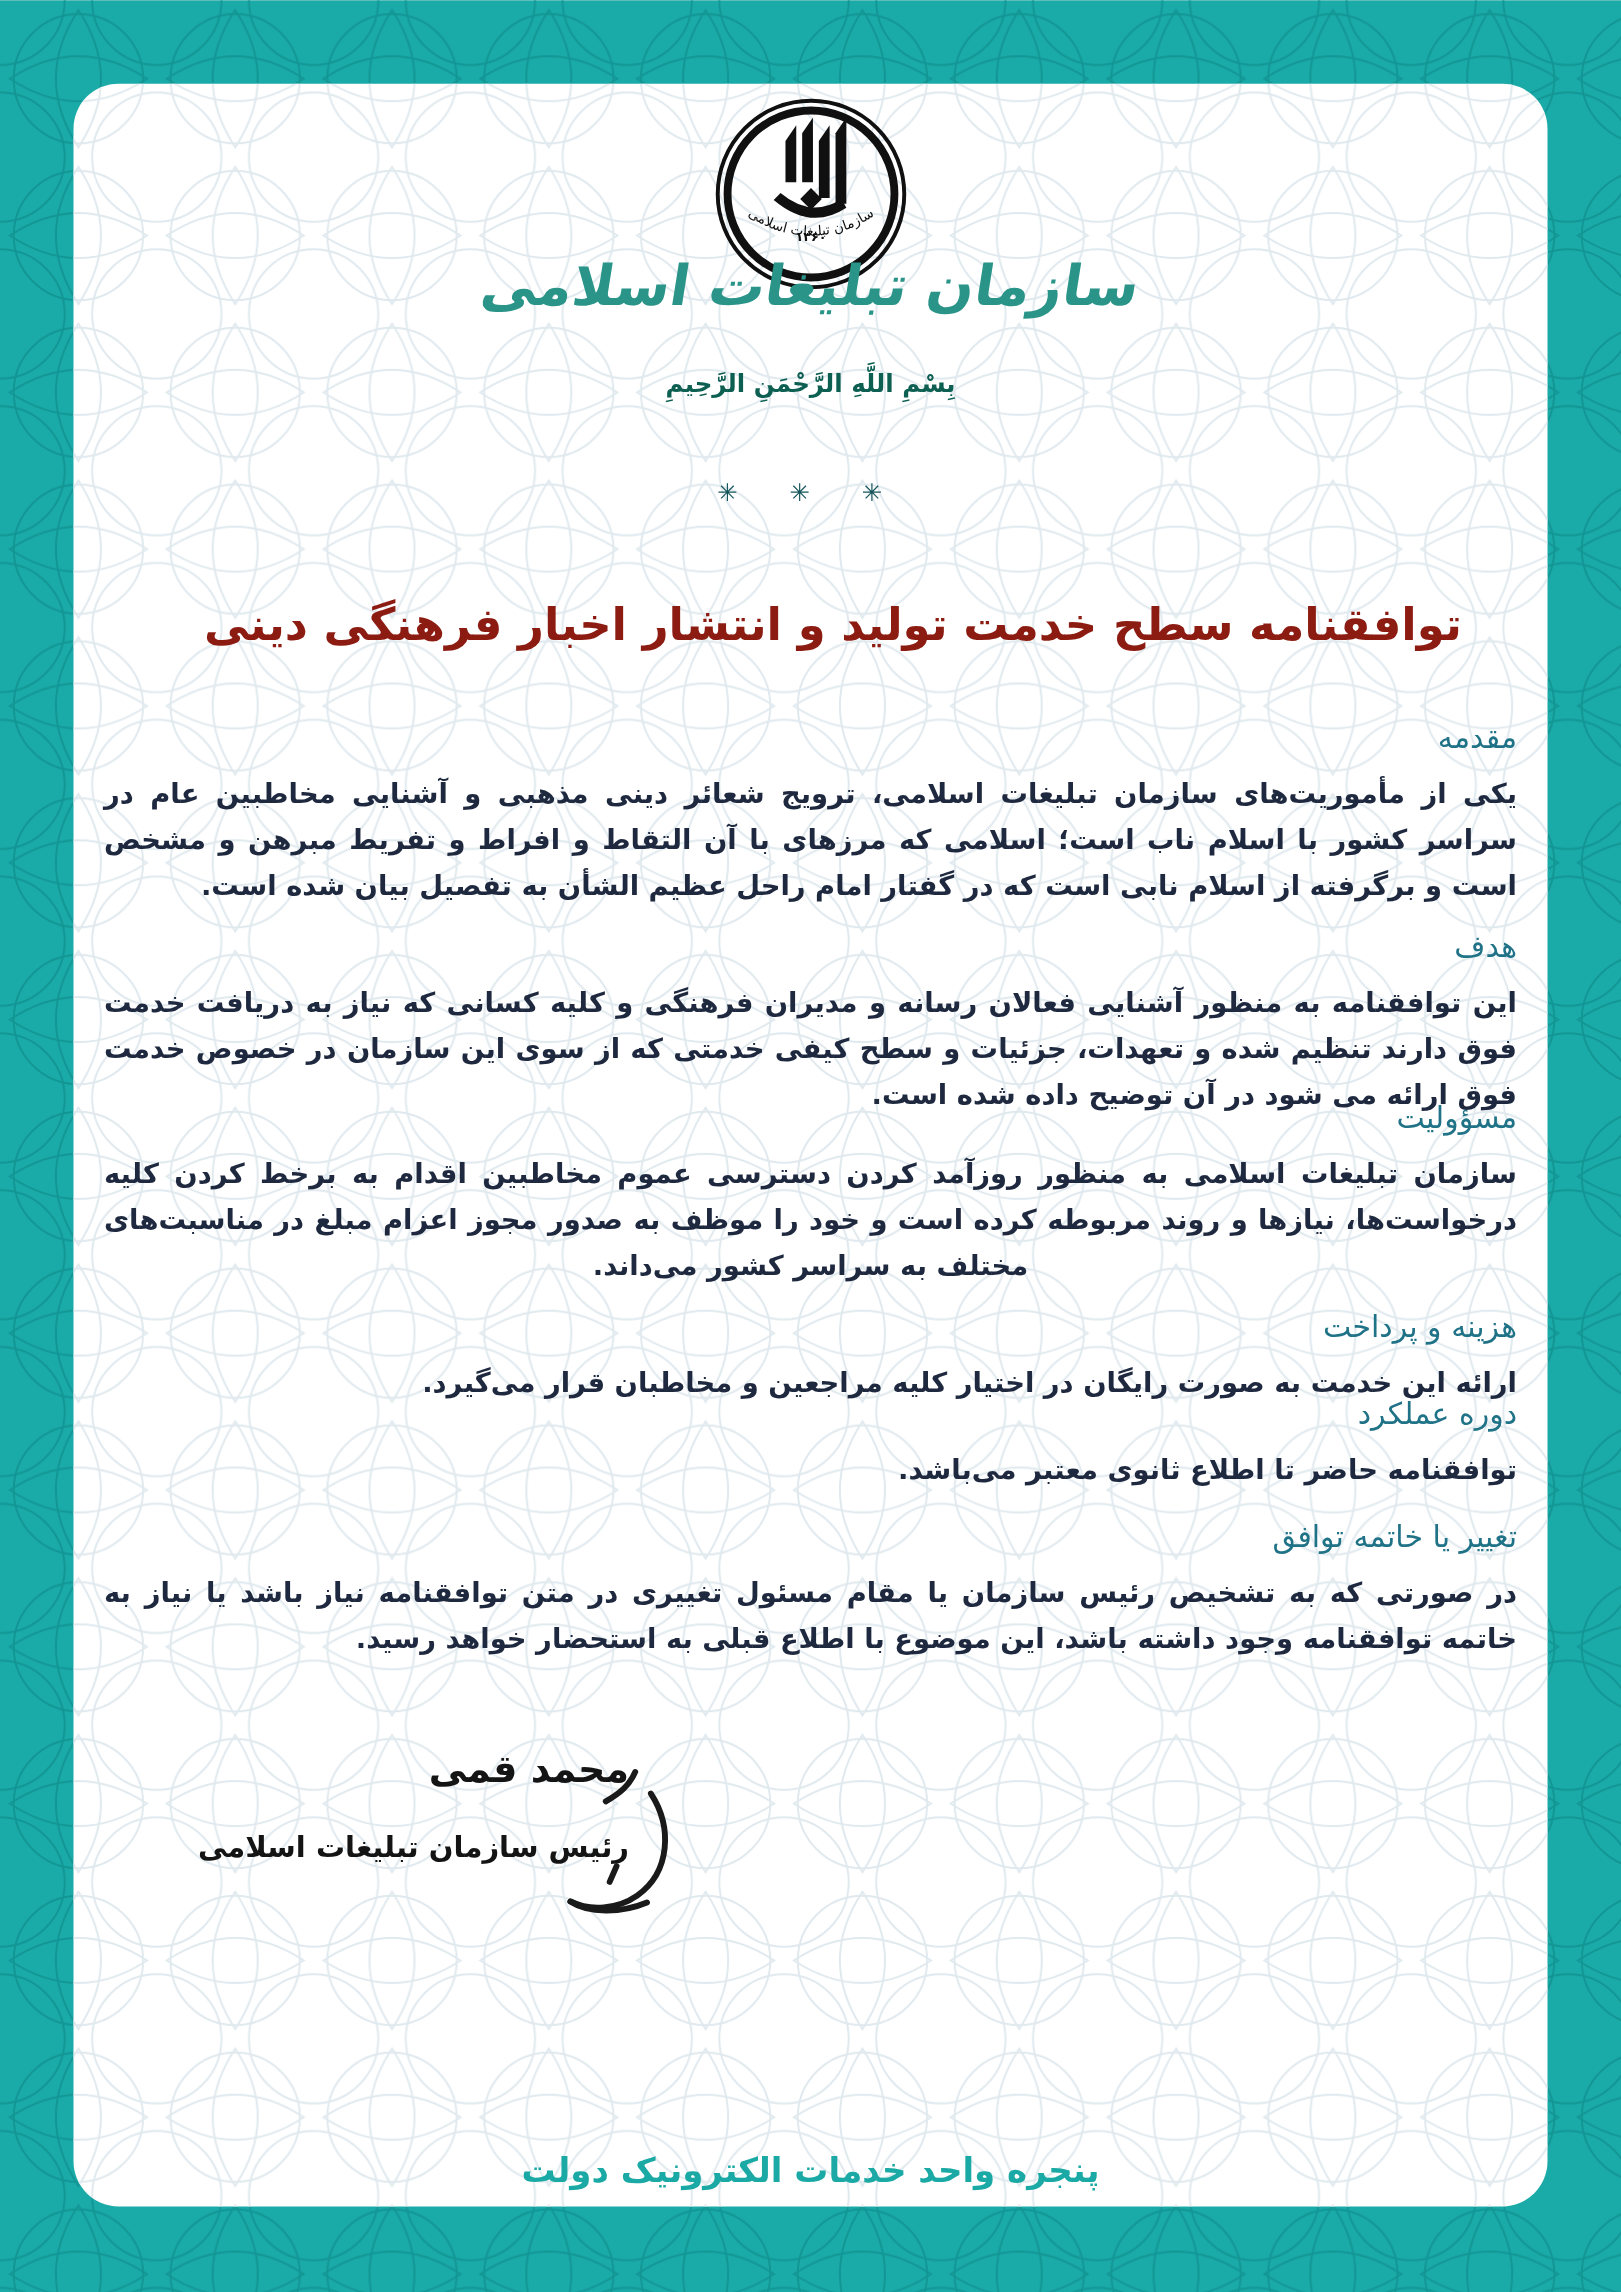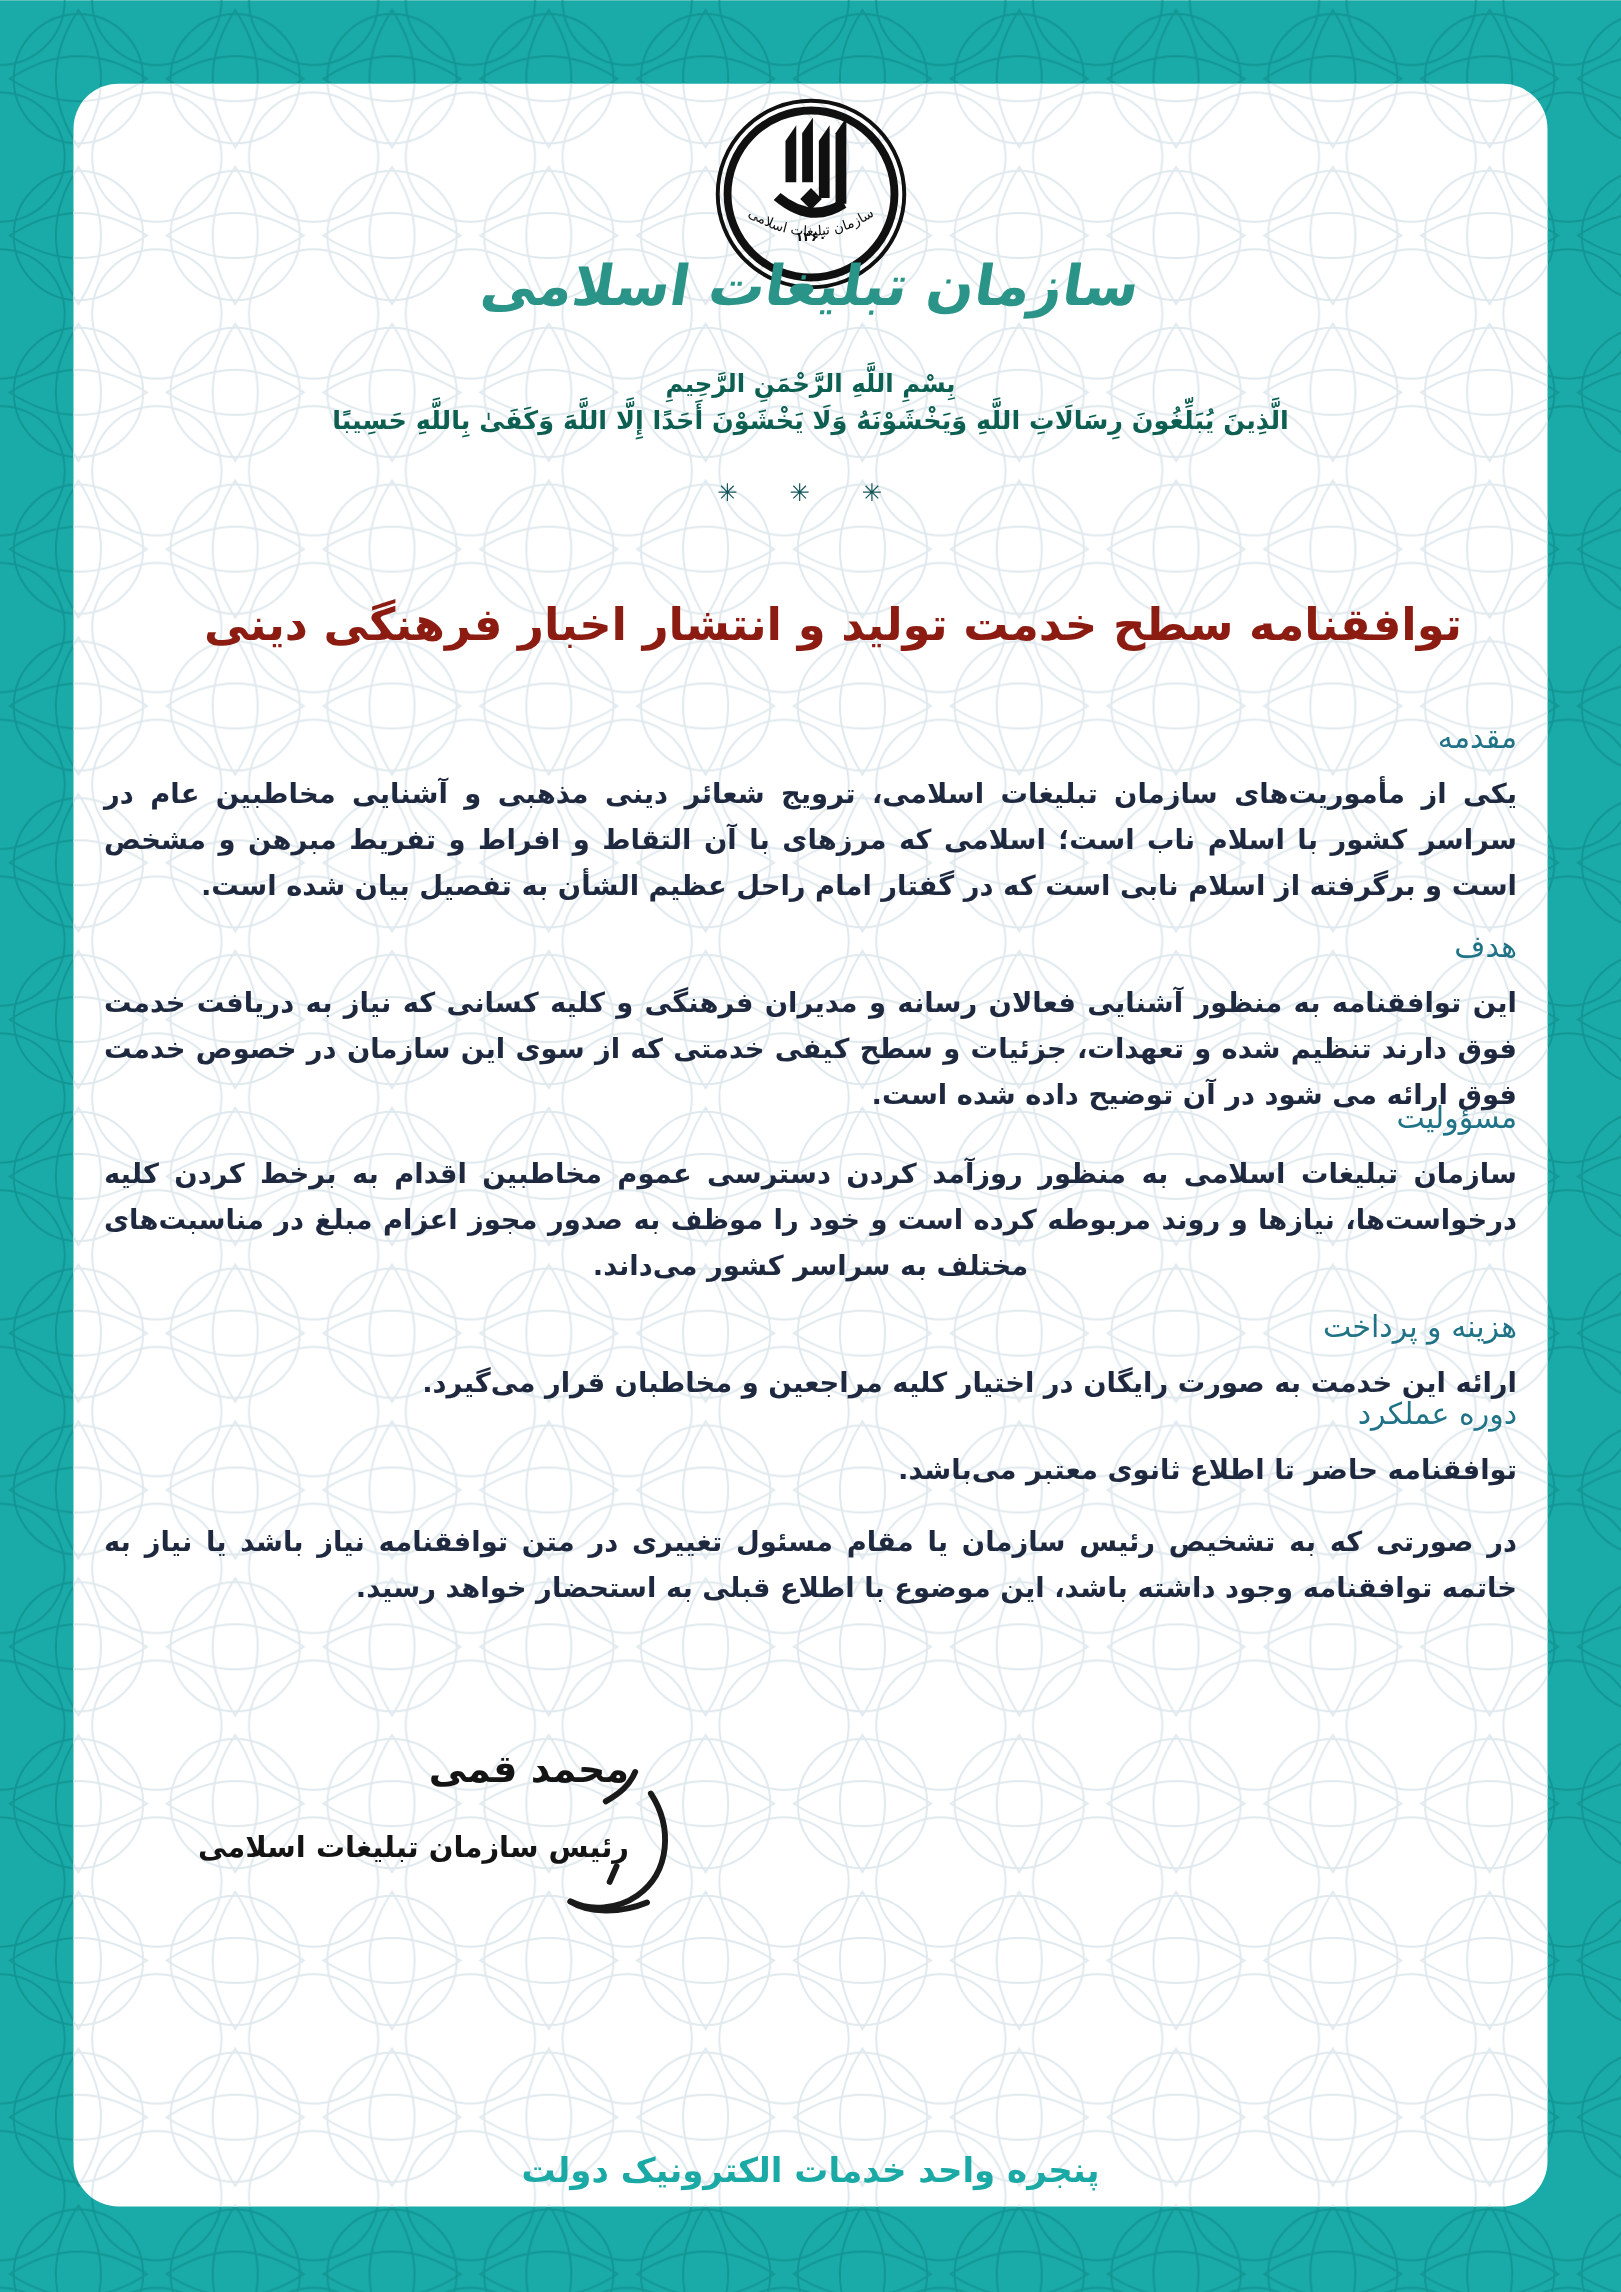--- a/index.html
+++ b/index.html
@@ -118,21 +118,20 @@
         <path id="ringArc" d="M34,122 A110,110 0 0 0 186,122" fill="none"></path>
         <text font-size="14" fill="#101010">
           <textPath href="#ringArc" startOffset="50%" text-anchor="middle">سازمان تبلیغات اسلامی</textPath>
         </text>
       </svg>
     </div>
 
     <div class="abs calligraphy">سازمان تبلیغات اسلامی</div>
 
     <div class="abs bismillah">بِسْمِ اللَّهِ الرَّحْمَنِ الرَّحِيمِ</div>
-    <div class="abs verse">الَّذِينَ يُبَلِّغُونَ رِسَالَاتِ اللَّهِ وَيَخْشَوْنَهُ وَلَا يَخْشَوْنَ أَحَدًا إِلَّا اللَّهَ وَكَفَىٰ بِاللَّهِ حَسِيبًا</div>
 
     <div class="abs divider">✳ ✳ ✳</div>
 
     <h1 class="abs doc-title">توافقنامه سطح خدمت تولید و انتشار اخبار فرهنگی دینی</h1>
 
     <div class="section sec-1">
       <h2>مقدمه</h2>
       <p>یکی از مأموریت‌های سازمان تبلیغات اسلامی، ترویج شعائر دینی مذهبی و آشنایی مخاطبین عام در سراسر کشور با اسلام ناب است؛ اسلامی که مرزهای با آن التقاط و افراط و تفریط مبرهن و مشخص است و برگرفته از اسلام نابی است که در گفتار امام راحل عظیم الشأن به تفصیل بیان شده است.</p>
     </div>
 
@@ -150,20 +149,21 @@
       <h2>هزینه و پرداخت</h2>
       <p>ارائه این خدمت به صورت رایگان در اختیار کلیه مراجعین و مخاطبان قرار می‌گیرد.</p>
     </div>
 
     <div class="section sec-5">
       <h2>دوره عملکرد</h2>
       <p>توافقنامه حاضر تا اطلاع ثانوی معتبر می‌باشد.</p>
     </div>
 
     <div class="section sec-6">
+      <h2>تغییر یا خاتمه توافق</h2>
       <p>در صورتی که به تشخیص رئیس سازمان یا مقام مسئول تغییری در متن توافقنامه نیاز باشد یا نیاز به خاتمه توافقنامه وجود داشته باشد، این موضوع با اطلاع قبلی به استحضار خواهد رسید.</p>
     </div>
 
     <div class="signature">
       <div class="sig-name">محمد قمی</div>
       <div class="sig-role">رئیس سازمان تبلیغات اسلامی</div>
     </div>
     <svg class="sig-scribble" width="157" height="172" viewBox="0 0 160 175">
       <g fill="none" stroke="#1a1a1a" stroke-width="6" stroke-linecap="round">
         <path d="M96,10 C90,24 80,32 66,40"></path>

